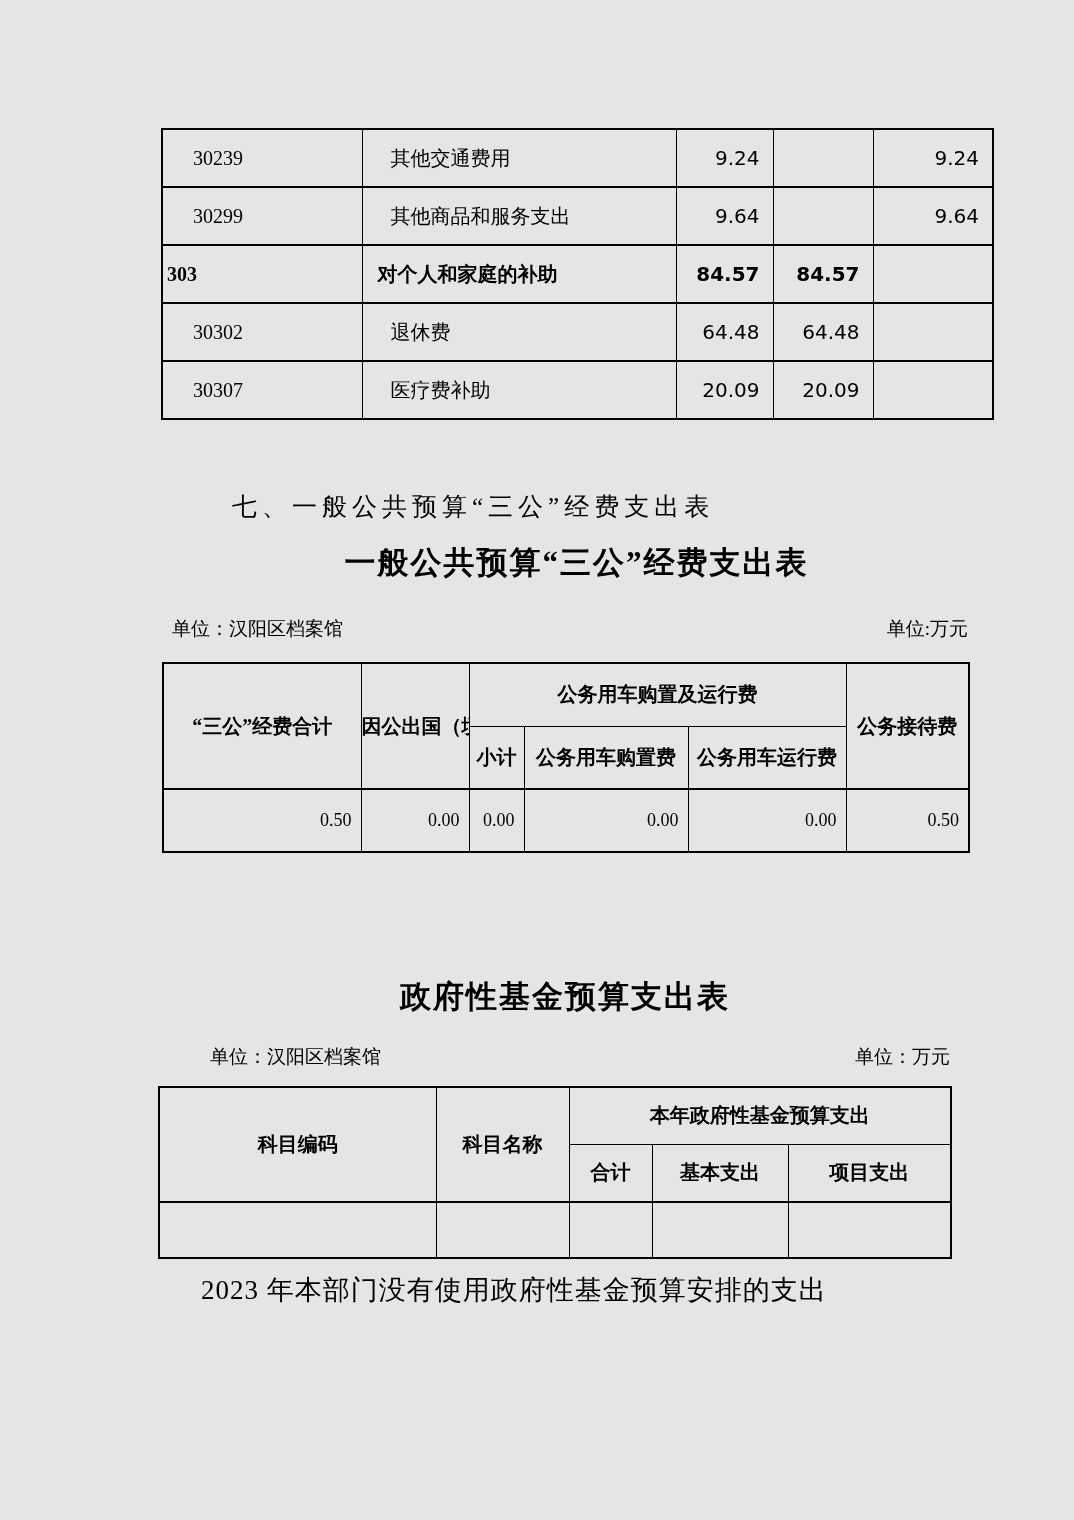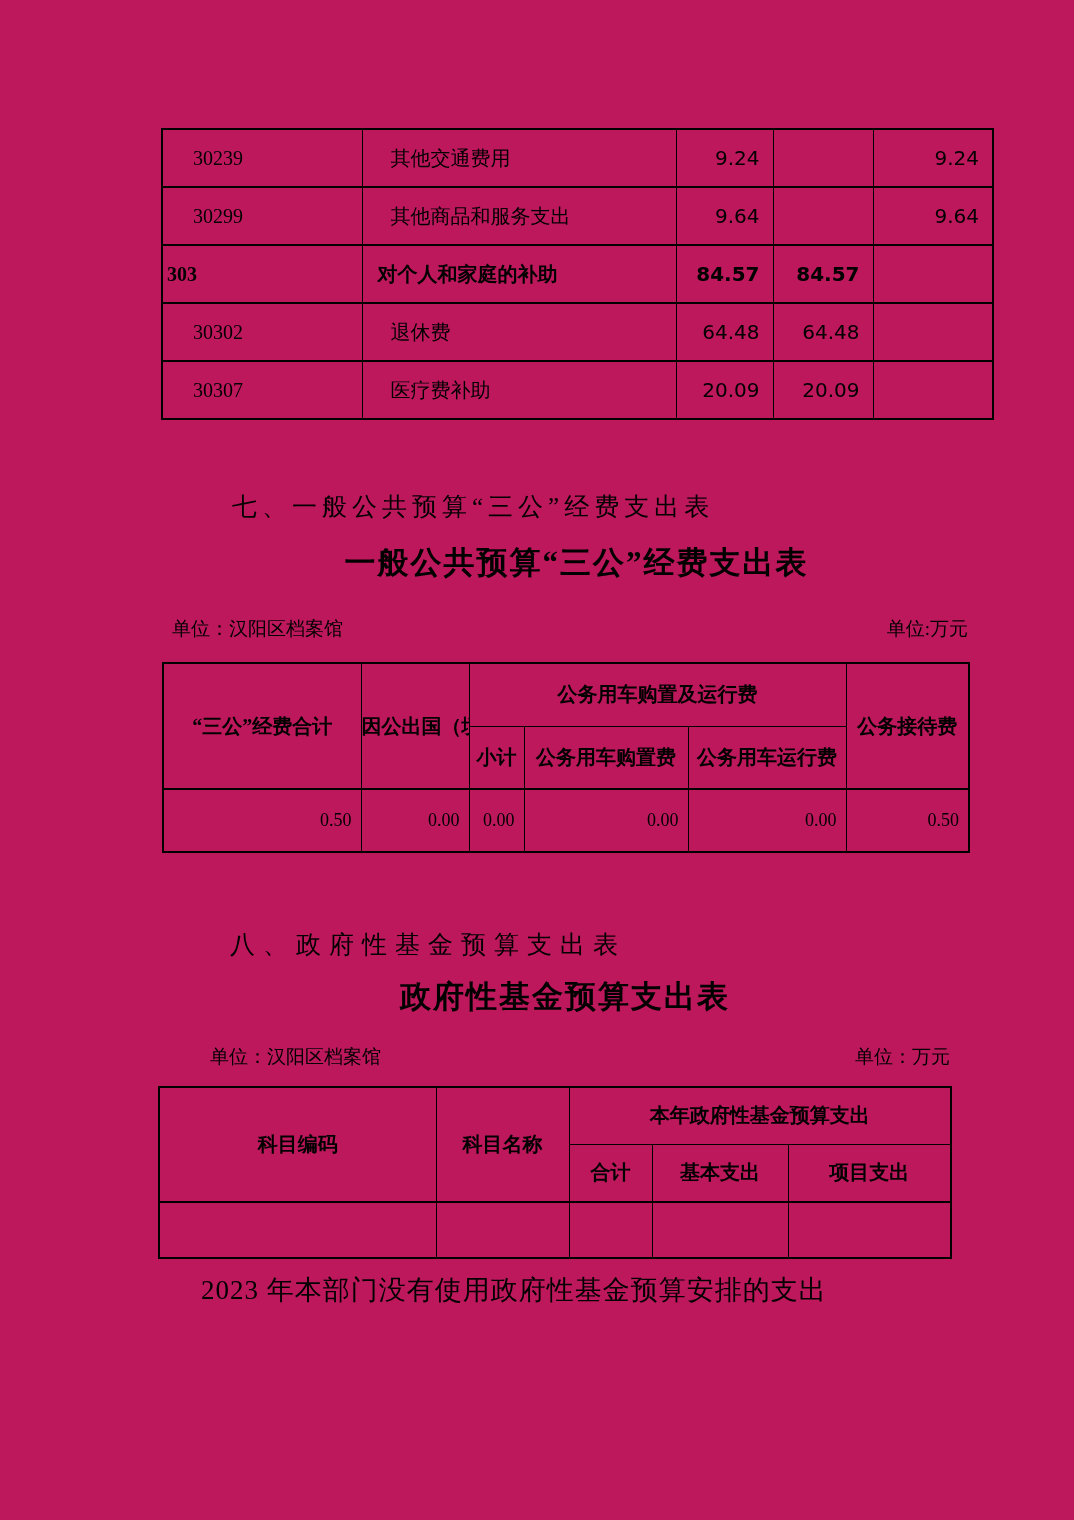--- a/index.html
+++ b/index.html
@@ -5,21 +5,21 @@
   html, body { margin: 0; padding: 0; }
   body {
     width: 1074px; height: 1520px;
     background: #ffffff;
     font-family: "Liberation Serif", "DejaVu Serif", serif;
     color: #000000;
   }
   .page {
     position: relative;
     width: 1074px; height: 1520px;
-    background: #be185d;
+    background: #e5e5e5;
     overflow: hidden;
   }
   table {
     border-collapse: collapse;
     table-layout: fixed;
     position: absolute;
   }
   td {
     border: 1px solid #000000;
     vertical-align: middle;
@@ -192,21 +192,20 @@
         <td>0.50</td>
         <td>0.00</td>
         <td>0.00</td>
         <td>0.00</td>
         <td>0.00</td>
         <td>0.50</td>
       </tr>
     </tbody>
   </table>
 
-  <div class="heading h8">八、政府性基金预算支出表</div>
   <div class="title t8">政府性基金预算支出表</div>
   <div class="unit-row u8">
     <span>单位：汉阳区档案馆</span>
     <span>单位：万元</span>
   </div>
 
   <table class="gov-table">
     <colgroup>
       <col style="width:277px">
         <col style="width:133px">

